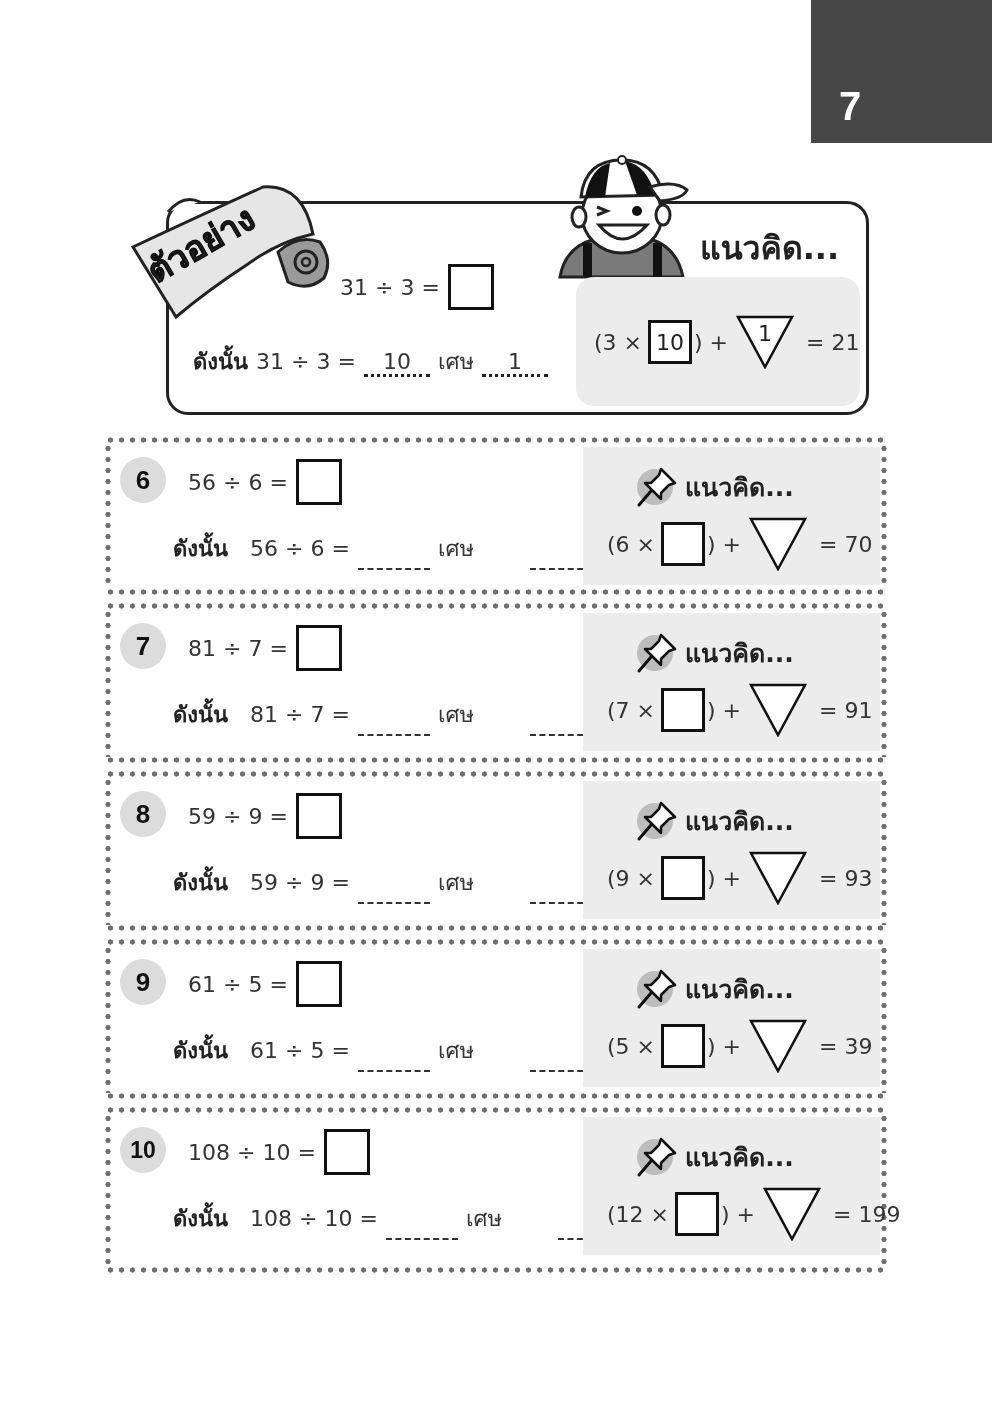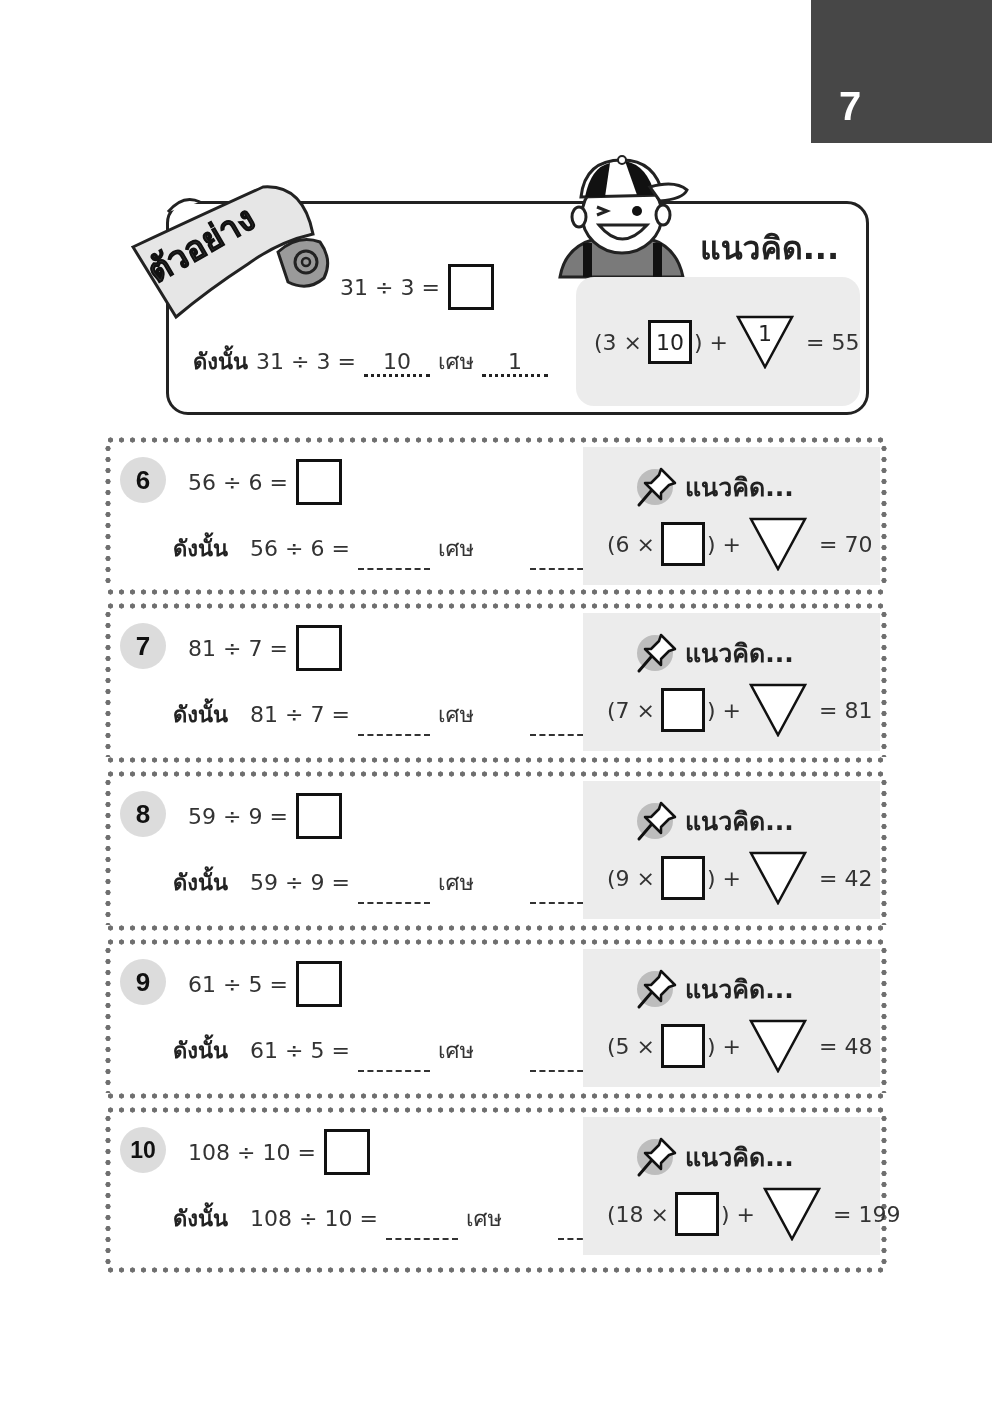--- a/index.html
+++ b/index.html
@@ -175,21 +175,21 @@
   <div class="hint-eq">
     <span>(3 ×</span>
     <span class="answer-box">10</span>
     <span>) +</span>
     <span class="tri">
       <svg width="58" height="54" viewBox="0 0 58 54">
           <polygon points="2,2 56,2 29,52" fill="#fff" stroke="#111" stroke-width="2.5"></polygon>
         </svg>
       <span>1</span>
     </span>
-    <span>= 55</span>
+    <span>= 21</span>
   </div>
 </div>
 
 <div id="rows">
     <div class="row" style="top: 437px; height: 158px;">
     <div class="dots-top"></div>
     <div class="dots-bottom"></div>
     <div class="dots-left"></div>
     <div class="dots-right"></div>
     <div class="num-badge">6</div>
@@ -254,21 +254,21 @@
       </div>
       <div class="hint-eq">
         <span>(7 ×</span>
         <span class="answer-box"></span>
         <span>) +</span>
         <span class="tri">
           <svg width="58" height="54" viewBox="0 0 58 54">
               <polygon points="2,2 56,2 29,52" fill="#fff" stroke="#111" stroke-width="2.5"></polygon>
             </svg>
         </span>
-        <span>= 81</span>
+        <span>= 91</span>
       </div>
     </div>
   </div>
     <div class="row" style="top: 771px; height: 160px;">
     <div class="dots-top"></div>
     <div class="dots-bottom"></div>
     <div class="dots-left"></div>
     <div class="dots-right"></div>
     <div class="num-badge">8</div>
     <div class="q-eq">
@@ -293,21 +293,21 @@
       </div>
       <div class="hint-eq">
         <span>(9 ×</span>
         <span class="answer-box"></span>
         <span>) +</span>
         <span class="tri">
           <svg width="58" height="54" viewBox="0 0 58 54">
               <polygon points="2,2 56,2 29,52" fill="#fff" stroke="#111" stroke-width="2.5"></polygon>
             </svg>
         </span>
-        <span>= 42</span>
+        <span>= 93</span>
       </div>
     </div>
   </div>
     <div class="row" style="top: 939px; height: 160px;">
     <div class="dots-top"></div>
     <div class="dots-bottom"></div>
     <div class="dots-left"></div>
     <div class="dots-right"></div>
     <div class="num-badge">9</div>
     <div class="q-eq">
@@ -332,21 +332,21 @@
       </div>
       <div class="hint-eq">
         <span>(5 ×</span>
         <span class="answer-box"></span>
         <span>) +</span>
         <span class="tri">
           <svg width="58" height="54" viewBox="0 0 58 54">
               <polygon points="2,2 56,2 29,52" fill="#fff" stroke="#111" stroke-width="2.5"></polygon>
             </svg>
         </span>
-        <span>= 48</span>
+        <span>= 39</span>
       </div>
     </div>
   </div>
     <div class="row" style="top: 1107px; height: 166px;">
     <div class="dots-top"></div>
     <div class="dots-bottom"></div>
     <div class="dots-left"></div>
     <div class="dots-right"></div>
     <div class="num-badge small">10</div>
     <div class="q-eq">
@@ -363,21 +363,21 @@
     <div class="hint-panel">
       <div class="hint-title">
         <svg class="pin" viewBox="0 0 44 44">
           <circle cx="20" cy="22" r="18" fill="#bdbdbd"></circle>
           <path d="M26 4 L40 18 L34 20 L26 28 L26 34 L10 18 L16 18 L24 10 Z" fill="#fff" stroke="#111" stroke-width="2.5" stroke-linejoin="round"></path>
           <path d="M16 26 L4 40" stroke="#111" stroke-width="3" stroke-linecap="round"></path>
         </svg>
         <span>แนวคิด...</span>
       </div>
       <div class="hint-eq">
-        <span>(18 ×</span>
+        <span>(12 ×</span>
         <span class="answer-box"></span>
         <span>) +</span>
         <span class="tri">
           <svg width="58" height="54" viewBox="0 0 58 54">
               <polygon points="2,2 56,2 29,52" fill="#fff" stroke="#111" stroke-width="2.5"></polygon>
             </svg>
         </span>
         <span>= 199</span>
       </div>
     </div>

